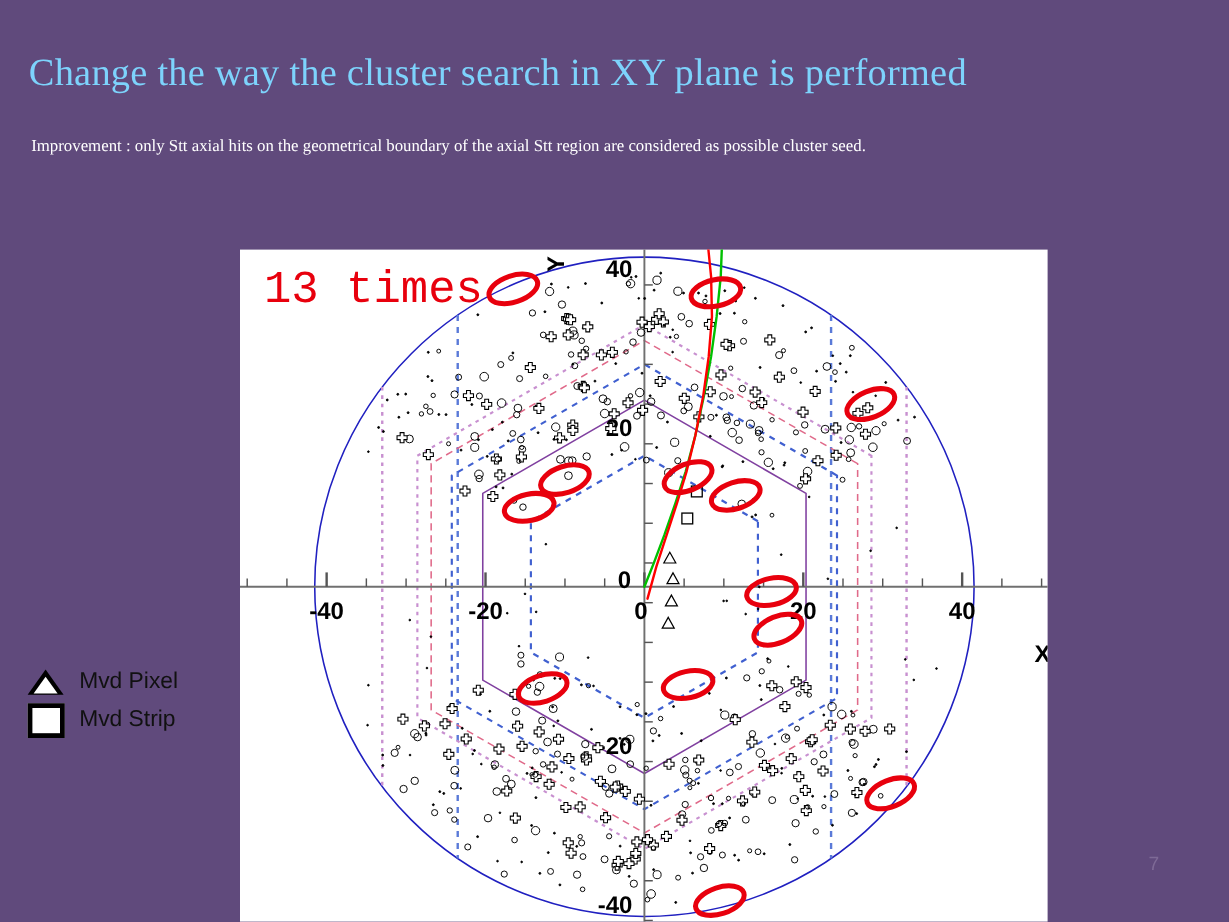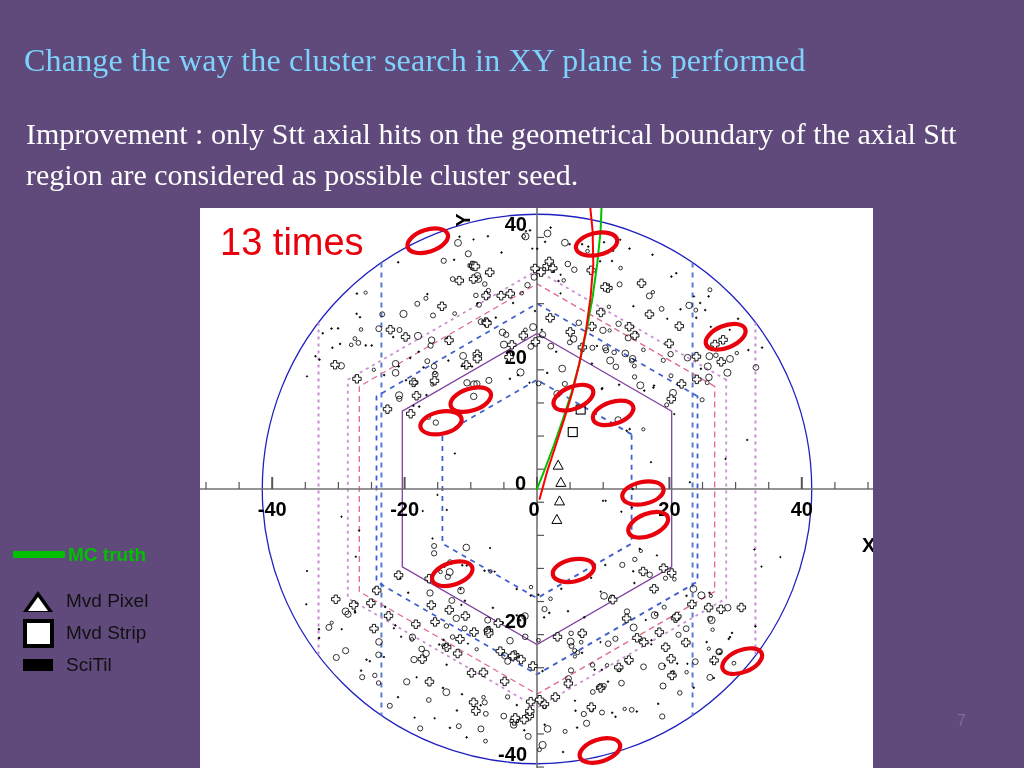--- a/index.html
+++ b/index.html
@@ -14,21 +14,21 @@
 
   #title{
     position:absolute;left:24px;top:42px;width:980px;
     font-family:"Liberation Serif", serif;
     font-size:32px;color:#7dd3fc;letter-spacing:0.2px;
     white-space:nowrap;
   }
   #subtitle{
     position:absolute;left:26px;top:113px;width:960px;
     font-family:"Liberation Serif", serif;
-    font-size:30px;line-height:1.38;color:#ffffff;
+    font-size:14px;line-height:1.38;color:#ffffff;
   }
 
   
   #legend{position:absolute;left:10px;top:538px;width:200px;}
   .lrow{display:flex;align-items:center;height:33px;}
   .lswatch{width:58px;flex:0 0 58px;display:flex;align-items:center;justify-content:center;}
   .lline{width:52px;height:7px;border-radius:1px;}
   .ltxt{font-size:19px;font-weight:600;}
   .mk-tri{width:0;height:0;border-left:15px solid transparent;border-right:15px solid transparent;border-bottom:21px solid #000;position:relative;}
   .mk-tri:after{content:"";position:absolute;left:-10px;top:6px;width:0;height:0;border-left:10px solid transparent;border-right:10px solid transparent;border-bottom:14px solid #fff;}
@@ -40,57 +40,45 @@
   .ltxt2{font-size:19px;color:#111;}
 
   
   #pageno{position:absolute;right:58px;bottom:38px;font-size:16px;color:#7e6a96;}
 
   
   #plot{position:absolute;left:200px;top:208px;width:673px;height:560px;background:#ffffff;}
   #plot svg{display:block;}
   .ticklbl{font-family:"Liberation Sans",sans-serif;font-size:20px;font-weight:bold;fill:#000;}
   .axlbl{font-family:"Liberation Sans",sans-serif;font-size:20px;font-weight:bold;fill:#000;}
-  #thirteen{position:absolute;left:20px;top:13px;font-size:38px;color:#e8000d;font-family:Liberation Sans, sans-serif;}
+  #thirteen{position:absolute;left:20px;top:13px;font-size:38px;color:#e8000d;font-family:Liberation Mono, monospace;}
 </style>
 </head>
 <body>
 
 <div id="slide">
 
   <div id="title">Change the way the cluster search in XY plane is performed</div>
   <div id="subtitle">Improvement : only Stt axial hits on the geometrical boundary of the axial Stt region are considered as possible cluster seed.</div>
 
   <div id="legend">
-    <div class="lrow">
-      <span class="lswatch">
-          <span class="lline" style="background:#00c000"></span>
-        </span>
-      <span class="ltxt" style="color:#00c000">MC truth</span>
-    </div>
 
     <div style="height:14px"></div>
 
     <div class="lrow2">
       <span class="lswatch">
           <span class="mk-tri"></span>
         </span>
       <span class="ltxt2">Mvd Pixel</span>
     </div>
     <div class="lrow2">
       <span class="lswatch">
           <span class="mk-sq"></span>
         </span>
       <span class="ltxt2">Mvd Strip</span>
-    </div>
-    <div class="lrow2">
-      <span class="lswatch">
-          <span class="mk-bar"></span>
-        </span>
-      <span class="ltxt2">SciTil</span>
     </div>
   </div>
 
   <div id="pageno">7</div>
 
   <div id="plot">
     <div id="thirteen">13 times</div>
     <svg id="chart" width="673" height="560" viewBox="0 0 673 560">
         <circle cx="337" cy="281" r="274.73" fill="none" stroke="#2020c0" stroke-width="1.3"></circle>
         <line x1="118.53999999999999" y1="114.41128099418015" x2="118.53999999999999" y2="447.5887190058198" stroke="#c890d0" stroke-width="2" stroke-dasharray="3,4" fill="none"></line>

